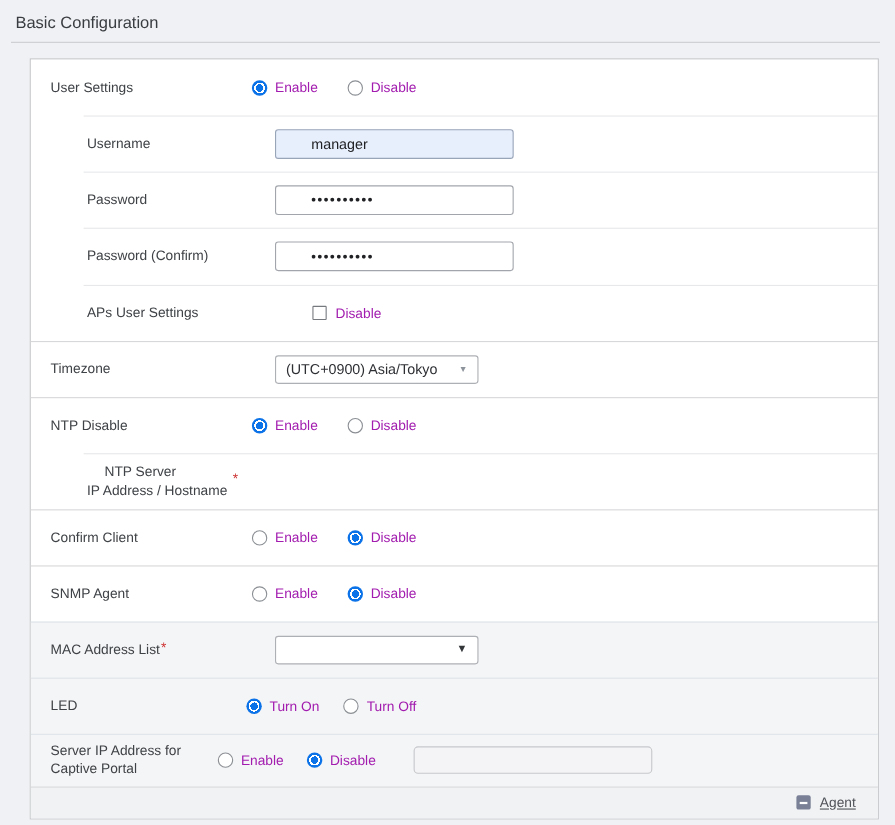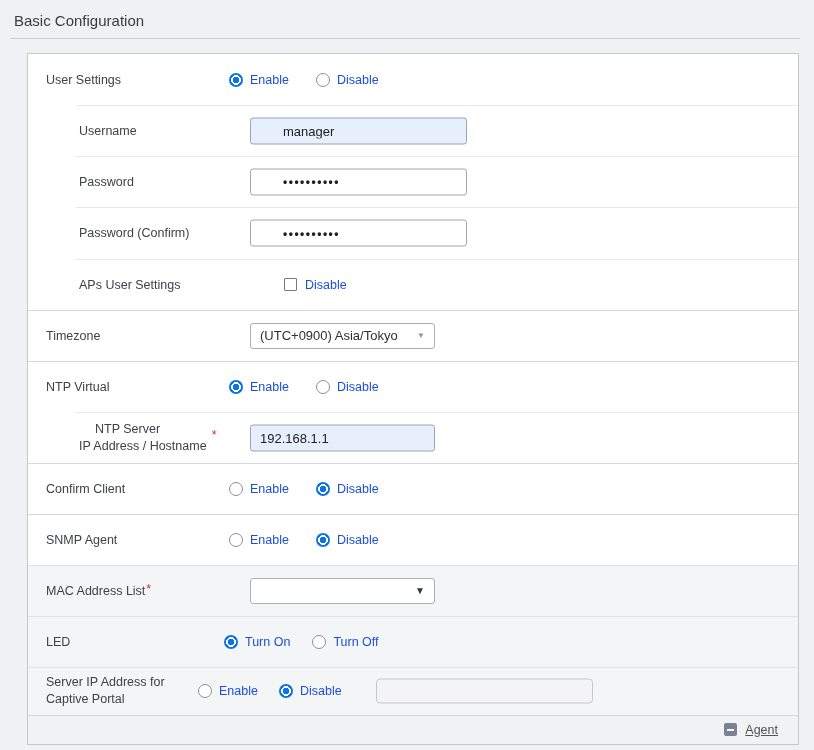--- a/index.html
+++ b/index.html
@@ -40,21 +40,21 @@
     font-size:12.5px; color:#3f4246; line-height:17px;
     display:flex; align-items:center; gap:5px;
   }
   .label.lvl1 { left:18px; }
   .label.lvl2 { left:51px; }
   .req { color:#ce3434; font-size:12.5px; position:relative; top:-2px; }
   .ctrl { position:absolute; top:50%; transform:translateY(-50%); }
   .radio-group { display:flex; align-items:center; }
   .opt { display:flex; align-items:center; gap:7px; cursor:default; }
   .opt + .opt { margin-left:27px; }
-  .opt-label { font-size:12.5px; color:#1d4ed8; }
+  .opt-label { font-size:12.5px; color:#a21caf; }
   .radio {
     width:14px; height:14px; border-radius:50%;
     border:1px solid #8b8f94; background:#fff; flex:0 0 auto;
   }
   .radio.on {
     border:none;
     background:radial-gradient(circle at center,
       #0b72e8 0 3.4px, #ffffff 3.4px 4.9px, #0b72e8 4.9px 7px);
   }
   .checkbox {
@@ -148,42 +148,41 @@
 
   <div class="row h51 div-major">
     <div class="label lvl1">Timezone</div>
     <div class="ctrl select w185" style="left:222px;text-align:right;">
       <span>(UTC+0900) Asia/Tokyo</span>
       <span class="caret light">▼</span>
     </div>
   </div>
 
   <div class="row h51 div-major">
-    <div class="label lvl1">NTP Virtual</div>
+    <div class="label lvl1">NTP Disable</div>
     <div class="ctrl radio-group" style="left:201px;">
       <span class="opt">
         <span class="radio on"></span>
         <span class="opt-label">Enable</span>
       </span>
       <span class="opt">
         <span class="radio"></span>
         <span class="opt-label">Disable</span>
       </span>
     </div>
   </div>
 
   <div class="row h51 div-sub">
     <div class="label lvl2">
       <span>
         <span style="display:block;margin-left:16px;">NTP Server</span>
         <span style="display:block;">IP Address / Hostname</span>
       </span>
       <span class="req">*</span>
     </div>
-    <input class="ctrl text-input autofill w185" style="left: 222px;" type="text" value="192.168.1.1">
   </div>
 
   <div class="row h51 div-major">
     <div class="label lvl1">Confirm Client</div>
     <div class="ctrl radio-group" style="left:201px;">
       <span class="opt">
         <span class="radio"></span>
         <span class="opt-label">Enable</span>
       </span>
       <span class="opt">

